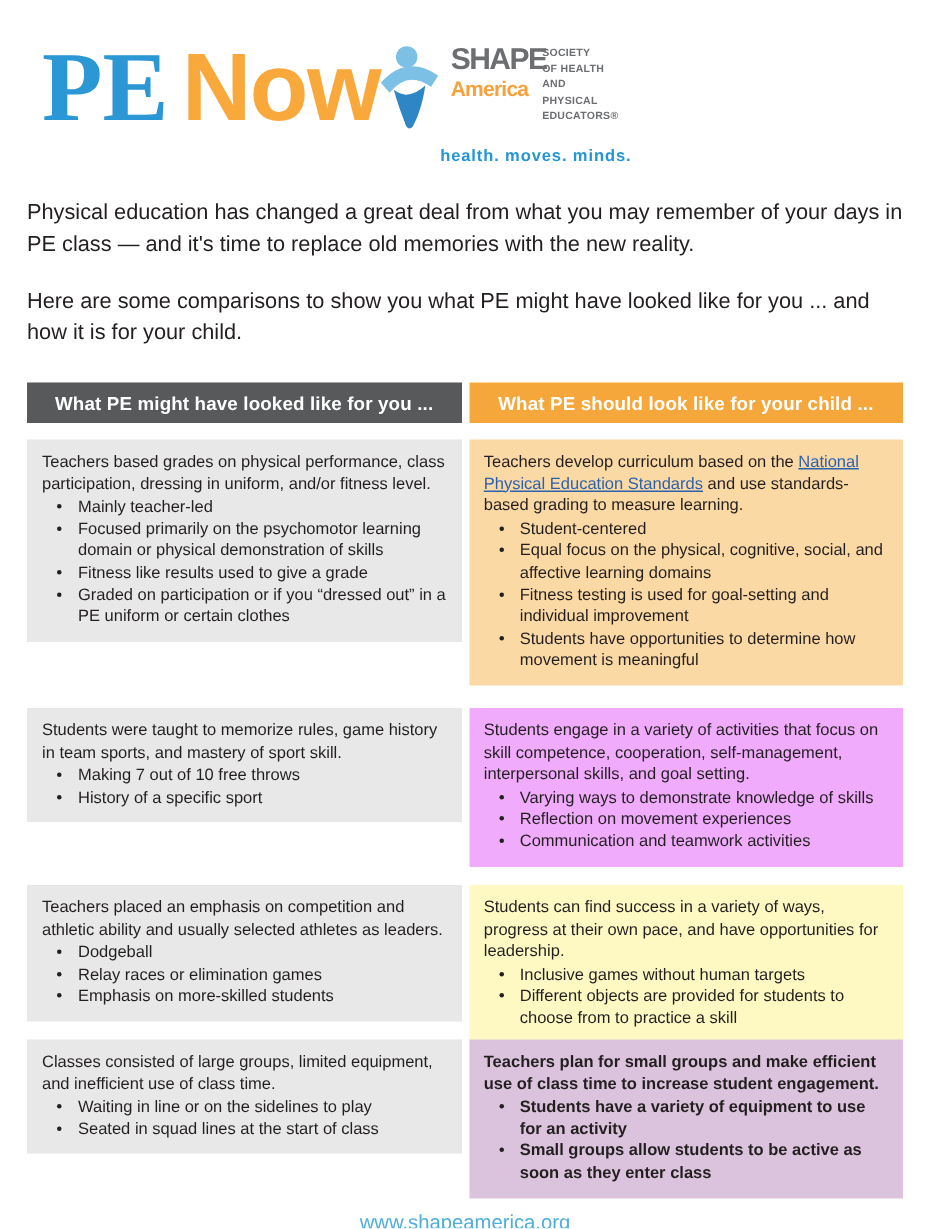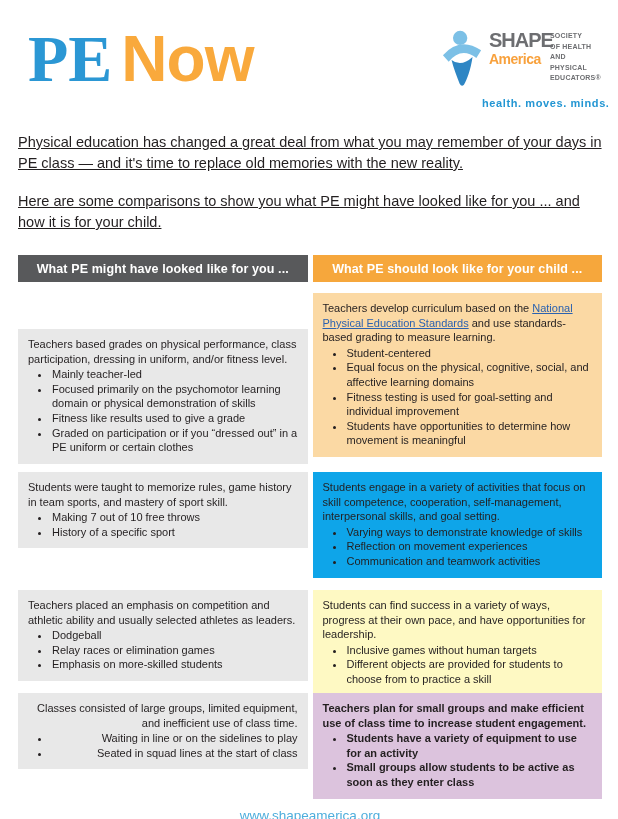--- a/index.html
+++ b/index.html
@@ -18,21 +18,21 @@
   html,body{margin:0;padding:0;background:#ffffff;}
   .page{
     position:relative;
     width:618px;height:819px;
     background:#fff;
     font-family:"Liberation Sans", sans-serif;
     padding:26px 16px 0 18px;
     overflow:hidden;
   }
   
-  .top{display:flex;justify-content:space-between;align-items:flex-start;height:80px;gap:16px;}
+  .top{display:flex;align-items:flex-start;height:80px;}
   .brand-title{margin-left:10px;line-height:1;white-space:nowrap;}
   .brand-title .pe{
     font-family:"Liberation Serif", serif;
     font-weight:bold;font-size:66px;color:var(--c-title-pe);
   }
   .brand-title .now{
     font-family:"Liberation Sans", sans-serif;
     font-weight:bold;font-size:64px;color:var(--c-title-now);
     margin-left:9px;letter-spacing:-1px;
   }
@@ -53,21 +53,21 @@
     line-height:1.5;margin-left:5px;margin-top:1px;
     white-space:pre-line;letter-spacing:0.2px;
   }
   .logo-tagline{
     margin-top:7px;padding-left:40px;
     font-size:11px;font-weight:bold;color:var(--c-logo-blue);
     letter-spacing:0.6px;white-space:nowrap;
   }
   
   .intro{
-    max-width:586px;font-size:14.5px;line-height:21px;color:#231f20;margin:0;text-decoration:underline;
+    max-width:586px;font-size:14.5px;line-height:21px;color:#231f20;margin:0;
   }
   .intro.first{margin-top:26px;}
   .intro.second{margin-top:17px;}
   
   .comparison{
     margin-top:22px;
     display:grid;
     grid-template-columns:1fr 1fr;
     grid-template-rows:38px 179px 118px 103px auto;
     column-gap:5px;
@@ -128,21 +128,21 @@
     </div>
   </div>
 
   <p class="intro first">Physical education has changed a great deal from what you may remember of your days in PE class — and it's time to replace old memories with the new reality.</p>
   <p class="intro second">Here are some comparisons to show you what PE might have looked like for you ... and how it is for your child.</p>
 
   <div class="comparison" id="comparison">
     <div class="col-header left">What PE might have looked like for you ...</div>
     <div class="col-header right">What PE should look like for your child ...</div>
 
-  <div class="box left" style="background: rgb(232, 232, 232); margin-top: 36px;">
+  <div class="box left" style="background: rgb(232, 232, 232);">
         <p class="lead"><span>Teachers based grades on physical performance, class participation, dressing in uniform, and/or fitness level.</span></p>
         <ul>
           <li>Mainly teacher-led</li>
           <li>Focused primarily on the psychomotor learning domain or physical demonstration of skills</li>
           <li>Fitness like results used to give a grade</li>
           <li>Graded on participation or if you “dressed out” in a PE uniform or certain clothes</li>
         </ul>
       </div>
       <div class="box right" style="background: rgb(251, 217, 164);">
         <p class="lead"><span>Teachers develop curriculum based on the </span><a class="link" href="#">National Physical Education Standards</a><span> and use standards-based grading to measure learning.</span></p>
@@ -153,21 +153,21 @@
           <li>Students have opportunities to determine how movement is meaningful</li>
         </ul>
       </div>
       <div class="box left" style="background: rgb(232, 232, 232);">
         <p class="lead"><span>Students were taught to memorize rules, game history in team sports, and mastery of sport skill.</span></p>
         <ul>
           <li>Making 7 out of 10 free throws</li>
           <li>History of a specific sport</li>
         </ul>
       </div>
-      <div class="box right" style="background: #0ea5e9;">
+      <div class="box right" style="background: #f0abfc;">
         <p class="lead"><span>Students engage in a variety of activities that focus on skill competence, cooperation, self-management, interpersonal skills, and goal setting.</span></p>
         <ul>
           <li>Varying ways to demonstrate knowledge of skills</li>
           <li>Reflection on movement experiences</li>
           <li>Communication and teamwork activities</li>
         </ul>
       </div>
       <div class="box left" style="background: rgb(232, 232, 232);">
         <p class="lead"><span>Teachers placed an emphasis on competition and athletic ability and usually selected athletes as leaders.</span></p>
         <ul>
@@ -176,21 +176,21 @@
           <li>Emphasis on more-skilled students</li>
         </ul>
       </div>
       <div class="box right" style="background: #fef9c3;">
         <p class="lead"><span>Students can find success in a variety of ways, progress at their own pace, and have opportunities for leadership.</span></p>
         <ul>
           <li>Inclusive games without human targets</li>
           <li>Different objects are provided for students to choose from to practice a skill</li>
         </ul>
       </div>
-      <div class="box left" style="background: rgb(232, 232, 232); text-align: right;">
+      <div class="box left" style="background: rgb(232, 232, 232);">
         <p class="lead"><span>Classes consisted of large groups, limited equipment, and inefficient use of class time.</span></p>
         <ul>
           <li>Waiting in line or on the sidelines to play</li>
           <li>Seated in squad lines at the start of class</li>
         </ul>
       </div>
       <div class="box right" style="background: rgb(220, 195, 221); font-weight: bold;">
         <p class="lead"><span>Teachers plan for small groups and make efficient use of class time to increase student engagement.</span></p>
         <ul>
           <li>Students have a variety of equipment to use for an activity</li>

